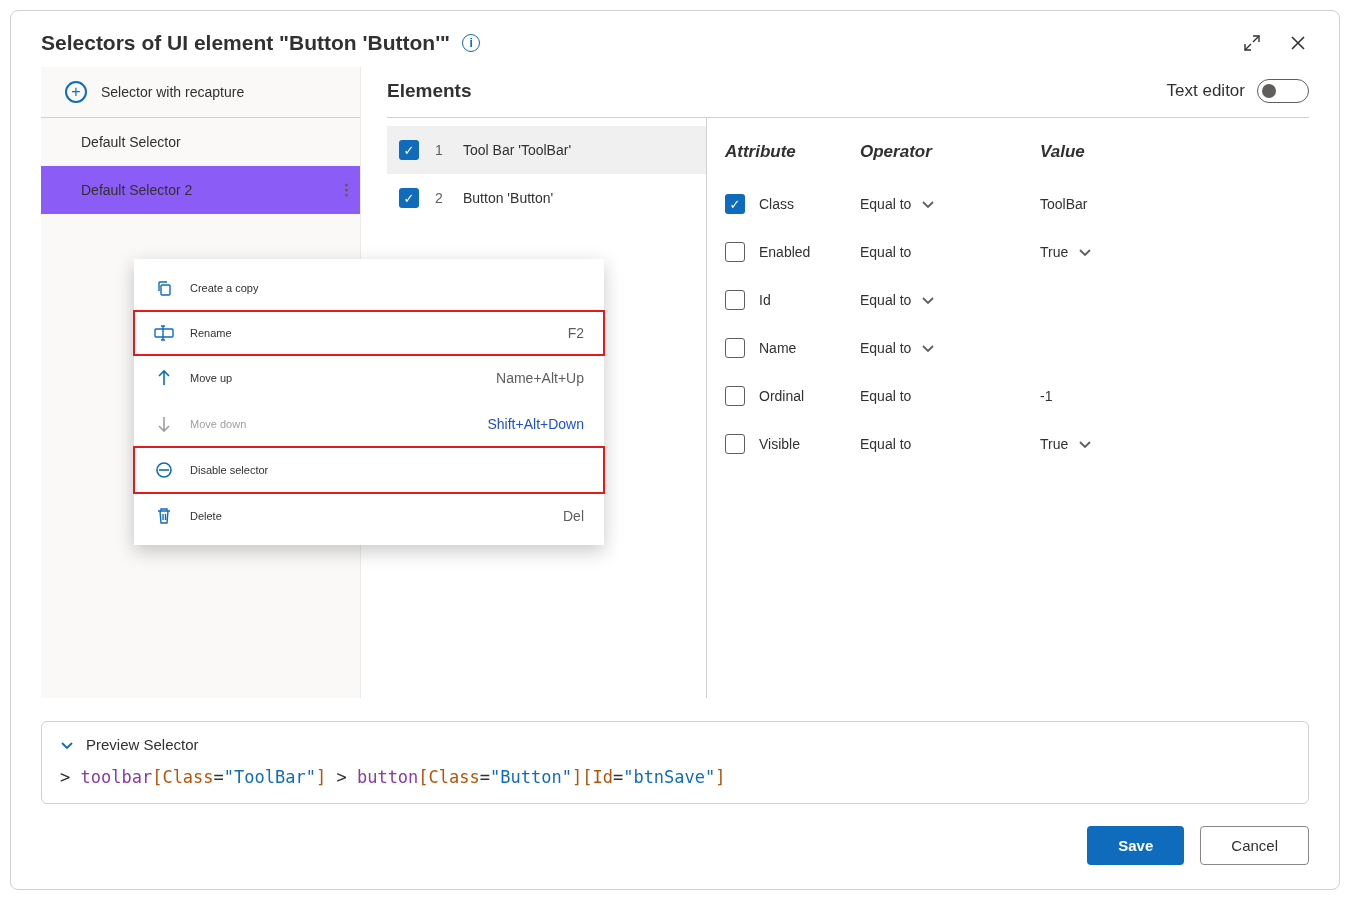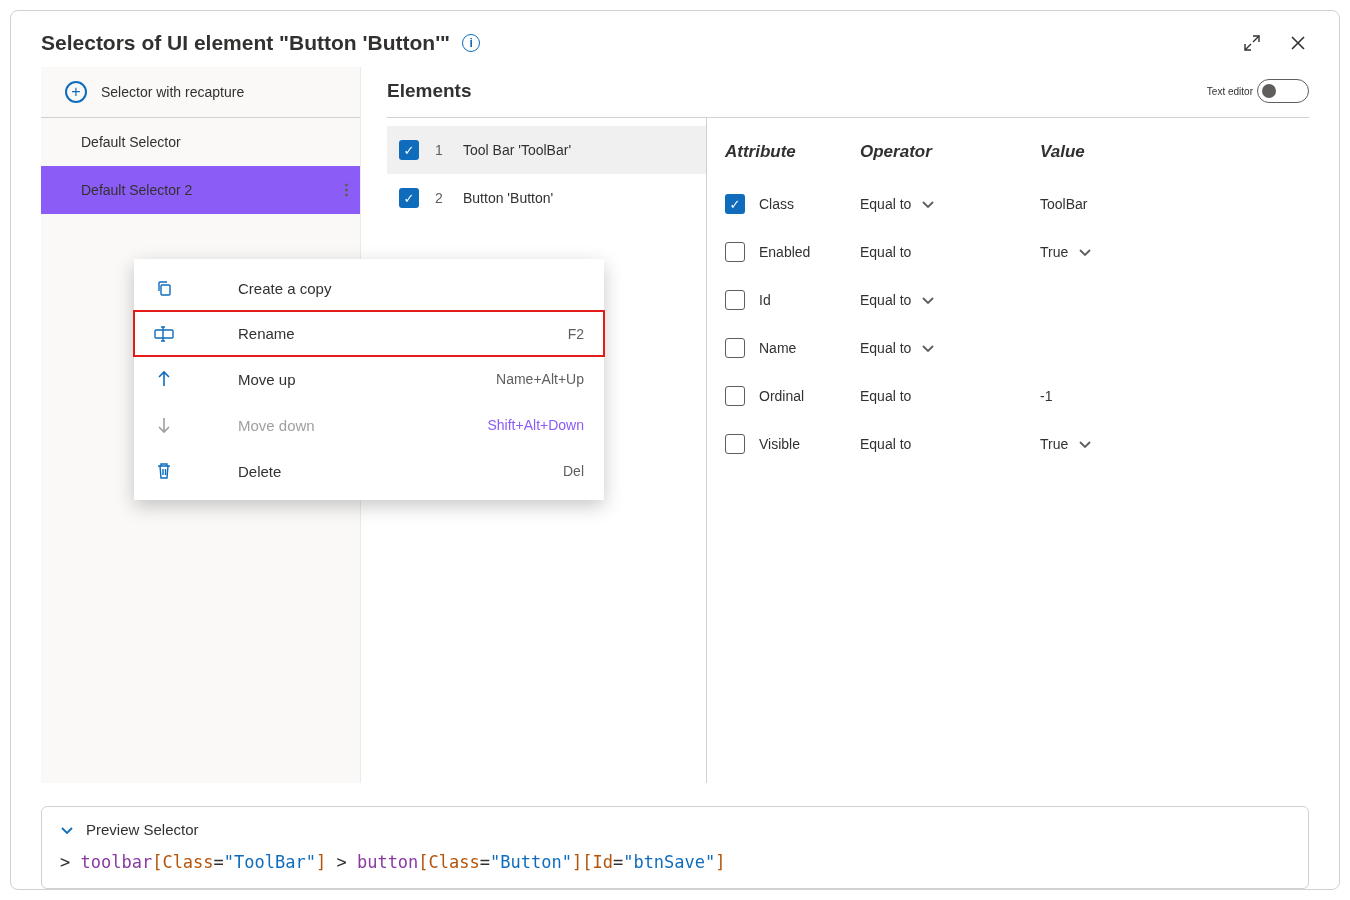--- a/index.html
+++ b/index.html
@@ -14,21 +14,21 @@
 .sidebar { width: 320px; background: #faf9f8; border-right: 1px solid #edebe9; display: flex; flex-direction: column; margin-left: 30px;}
 .recapture { display: flex; align-items: center; gap: 14px; padding: 14px 24px; border-bottom: 1px solid #d1d1d1; cursor: pointer; color: #323130; }
 .plus-circle { width: 22px; height: 22px; border: 2px solid #0f6cbd; border-radius: 50%; color: #0f6cbd; display: flex; align-items: center; justify-content: center; font-size: 16px; font-weight:400; line-height: 1; }
 .sel-item { display: flex; align-items: center; padding: 16px 16px 16px 40px; cursor: pointer; position: relative; }
 .sel-item.selected { background: #8b5cf6; }
 .sel-more { position: absolute; right: 12px; top: 50%; transform: translateY(-50%); color: #605e5c; font-size: 18px; letter-spacing: 0; line-height: 4px; cursor: pointer; display:flex; flex-direction:column; gap:2px;}
 .sel-more span{width:3px;height:3px;background:#605e5c;border-radius:50%;}
 .main { flex: 1; display: flex; flex-direction: column; padding-left: 26px; justify-content: flex-end; }
 .main-header { display: flex; align-items: center; padding: 12px 0 14px 0; border-bottom: 1px solid #d1d1d1; }
 .elements-label { font-size: 19px; font-weight: 600; }
-.text-editor { display: flex; align-items: center; gap: 4px; font-size: 10px; }
+.text-editor { display: flex; align-items: center; gap: 12px; font-size: 17px; }
 .toggle { width: 52px; height: 24px; border: 1px solid #605e5c; border-radius: 12px; position: relative; cursor: pointer; }
 .toggle::after { content: ""; position: absolute; left: 4px; top: 4px; width: 14px; height: 14px; background: #605e5c; border-radius: 50%; }
 .main-cols { flex: 1; display: flex; overflow: hidden; }
 .elements-col { width: 320px; border-right: 1px solid #d1d1d1; padding-top: 8px; }
 .el-row { display: flex; align-items: center; gap: 16px; padding: 14px 12px; cursor: pointer; }
 .el-row.selected { background: #f0f0f0; }
 .checkbox { width: 20px; height: 20px; border-radius: 3px; flex: none; cursor: pointer; }
 .checkbox.checked { background: #0f6cbd; border: none; display: flex; align-items: center; justify-content: center; color: #fff; font-size: 13px; }
 .checkbox.unchecked { border: 1.5px solid #605e5c; background: #fff; }
 .el-num { color: #605e5c; width: 12px; }
@@ -40,23 +40,23 @@
 .attr-row { display: flex; align-items: center; padding: 14px 0; border-bottom: none; }
 .attr-name { display: flex; align-items: center; gap: 14px; width: 135px; }
 .attr-op { width: 180px; display: flex; align-items: center; gap: 10px; cursor: pointer; }
 .attr-val { flex: 1; display: flex; align-items: center; gap: 10px; }
 .chev { color: #605e5c; }
 .context-menu { position: absolute; left: 123px; top: 248px; width: 470px; background: #fff; box-shadow: 0 6px 18px rgba(0,0,0,0.22); z-index: 100; padding: 6px 0; }
 .cm-item { display: flex; align-items: center; padding: 14px 20px; cursor: pointer; gap: 16px; }
 .cm-item.disabled { color: #a19f9d; cursor: default; }
 .cm-icon { width: 20px; display: flex; justify-content: center; color: #0f6cbd; }
 .cm-item.disabled .cm-icon { color: #a19f9d; }
-.cm-label { flex: 1; font-size: 15px; margin-left: 48px; }
+.cm-label { flex: 1; font-size: 11px; }
 .cm-shortcut { color: #605e5c; font-size: 14px; }
-.cm-item.disabled .cm-shortcut { color: #8b5cf6; }
+.cm-item.disabled .cm-shortcut { color: #1d4ed8; }
 .cm-item.hl { outline: 2.5px solid #e31b1b; outline-offset: -1px; }
 .preview { margin: 23px 30px 0 30px; border: 1px solid #d1d1d1; border-radius: 6px; padding: 14px 18px 16px 18px; }
 .preview-hdr { display: flex; align-items: center; gap: 12px; cursor: pointer; margin-bottom: 14px; font-size: 15px;}
 .preview-sel { font-family: Consolas, monospace; font-size: 17px; }
 .ps-op { color: #323130; }
 .ps-tag { color: #8a3aa3; }
 .ps-br { color: #b4540a; }
 .ps-attr { color: #b4540a; }
 .ps-val { color: #0f6cbd; }
 .footer { display: flex; justify-content: flex-end; gap: 16px; padding: 22px 30px 24px 30px; }
@@ -234,20 +234,24 @@
   <div class="preview">
     <div class="preview-hdr">
       <svg width="14" height="14" viewBox="0 0 14 14" stroke="#0f6cbd" stroke-width="1.8" fill="none">
           <path d="M2 5l5 5 5-5"></path>
         </svg>
       <span>Preview Selector</span>
     </div>
     <div class="preview-sel" id="preview-sel"><span class="ps-op">&gt; </span><span class="ps-tag">toolbar</span><span class="ps-br">[</span><span class="ps-attr">Class</span><span class="ps-op">=</span><span class="ps-val">"ToolBar"</span><span class="ps-br">]</span><span class="ps-op"> &gt; </span><span class="ps-tag">button</span><span class="ps-br">[</span><span class="ps-attr">Class</span><span class="ps-op">=</span><span class="ps-val">"Button"</span><span class="ps-br">]</span><span class="ps-br">[</span><span class="ps-attr">Id</span><span class="ps-op">=</span><span class="ps-val">"btnSave"</span><span class="ps-br">]</span></div>
   </div>
 
+  <div class="footer">
+    <div class="btn btn-primary">Save</div>
+    <div class="btn btn-secondary">Cancel</div>
+  </div>
 
   <div class="context-menu" id="context-menu">
       <div class="cm-item">
         <span class="cm-icon">
           <svg width="18" height="18" viewBox="0 0 18 18" fill="none" stroke="currentColor" stroke-width="1.4">
             <rect x="6" y="6" width="9" height="10" rx="1"></rect>
             <path d="M4 12V4a1 1 0 011-1h7"></path>
           </svg>
         </span>
         <span class="cm-label">Create a copy</span>
@@ -274,20 +278,30 @@
       </div>
       <div class="cm-item disabled">
         <span class="cm-icon">
           <svg width="14" height="18" viewBox="0 0 14 18" fill="none" stroke="currentColor" stroke-width="1.6">
             <path d="M7 2v14M2 11l5 5 5-5"></path>
           </svg>
         </span>
         <span class="cm-label">Move down</span>
         <span class="cm-shortcut">Shift+Alt+Down</span>
       </div>
+      <div class="cm-item hl">
+        <span class="cm-icon">
+          <svg width="18" height="18" viewBox="0 0 18 18" fill="none" stroke="currentColor" stroke-width="1.6">
+            <circle cx="9" cy="9" r="7"></circle>
+            <path d="M4 9h10"></path>
+          </svg>
+        </span>
+        <span class="cm-label">Disable selector</span>
+        <span class="cm-shortcut"></span>
+      </div>
       <div class="cm-item">
         <span class="cm-icon">
           <svg width="16" height="18" viewBox="0 0 16 18" fill="none" stroke="currentColor" stroke-width="1.4">
             <path d="M2 4h12M5 4V2h6v2M4 4l1 12h6l1-12M7 7v6M9.5 7v6"></path>
           </svg>
         </span>
         <span class="cm-label">Delete</span>
         <span class="cm-shortcut">Del</span>
       </div>
     </div>

